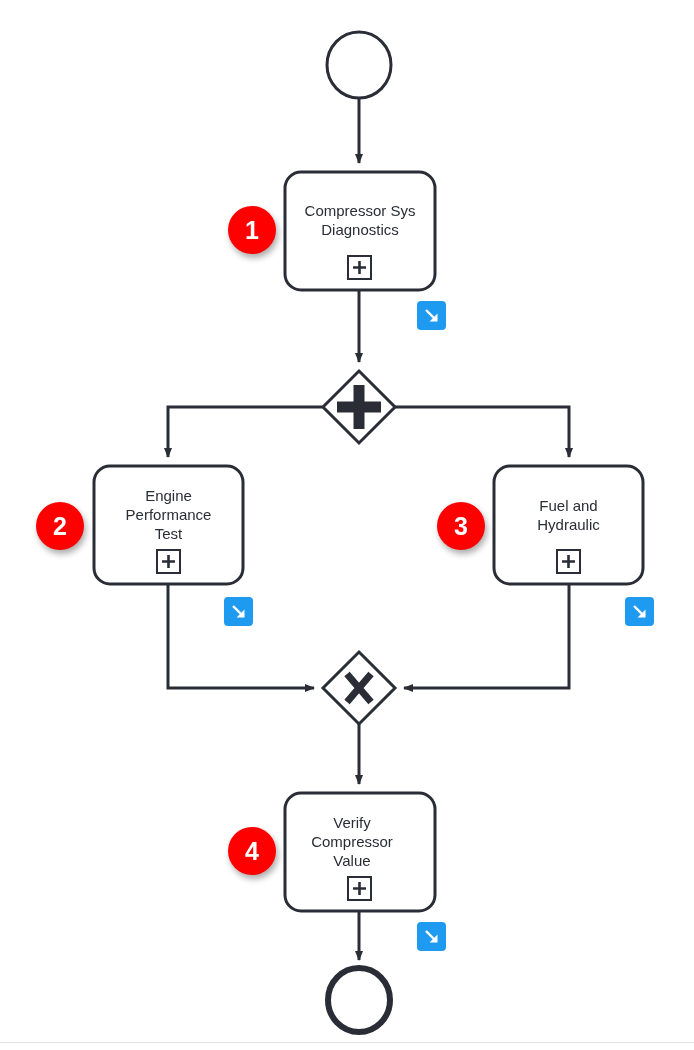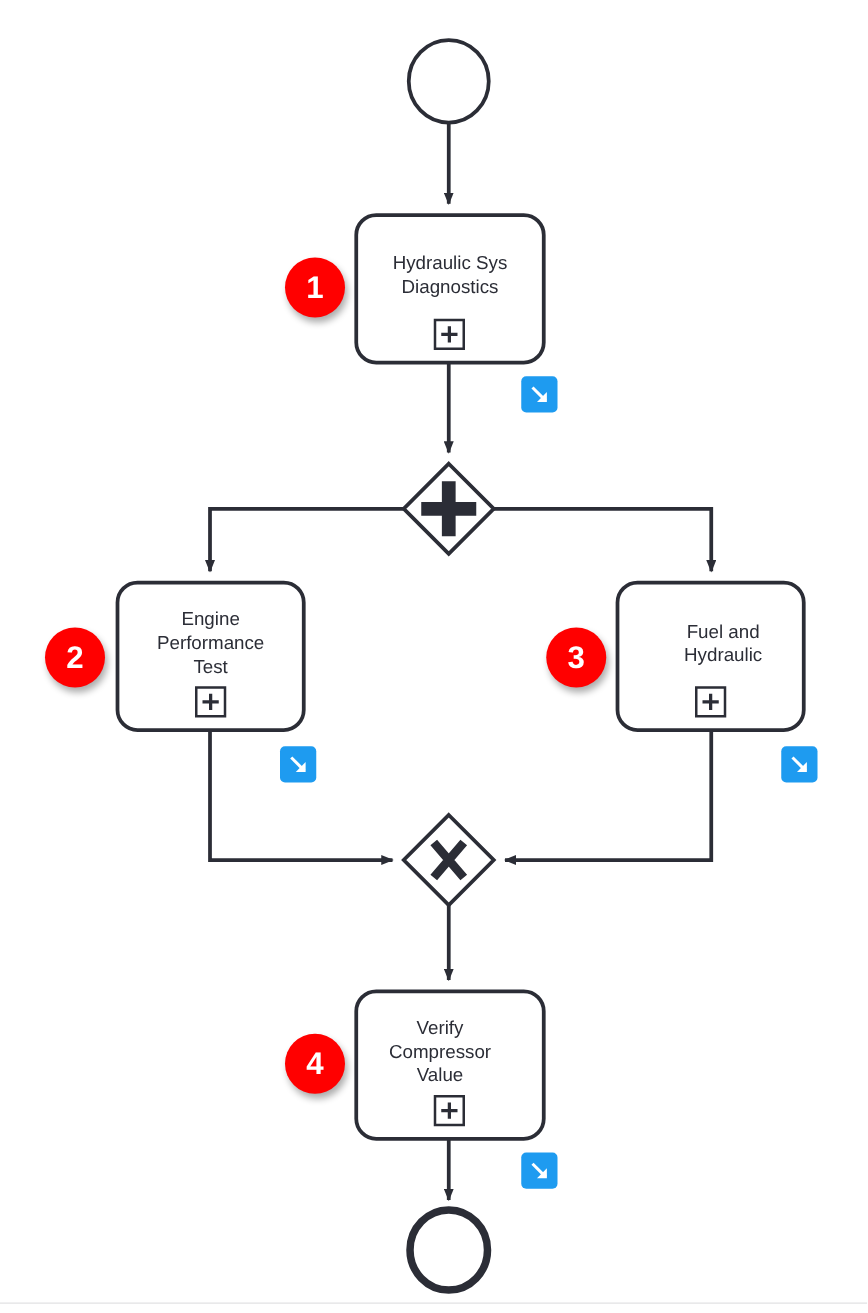--- a/index.html
+++ b/index.html
@@ -138,28 +138,28 @@
       <rect x="285" y="793" width="150" height="118" rx="16" ry="16" fill="#ffffff" stroke="#2b2d36" stroke-width="3"></rect>
       <g>
         <rect x="348" y="877" width="23" height="23" fill="#ffffff" stroke="#2b2d36" stroke-width="2"></rect>
         <path d="M359.5,882 L359.5,895 M353,888.5 L366,888.5" stroke="#2b2d36" stroke-width="2.6"></path>
       </g>
     </g>
 
     <ellipse cx="359" cy="1000" rx="31" ry="32" fill="#ffffff" stroke="#2b2d36" stroke-width="6"></ellipse>
   </svg>
 
-  <div class="node-label" style="left:285px; top:201px; width:150px;">Hydraulic Sys
+  <div class="node-label" style="left:285px; top:201px; width:150px;">Compressor Sys
 Diagnostics</div>
 
   <div class="node-label" style="left:94px; top:486px; width:149px;text-align:center;">Engine
 Performance
 Test</div>
 
-  <div class="node-label" style="left:494px; top:496px; width:149px;margin-left:10px;">Fuel and
+  <div class="node-label" style="left:494px; top:496px; width:149px;">Fuel and
 Hydraulic</div>
 
   <div class="node-label" style="left:285px; top:813px; width:134px;">Verify
 Compressor
 Value</div>
 
   <div class="badge" style="left:228px; top:206px; background:#ff0000;">
     <span>1</span>
   </div>
 

